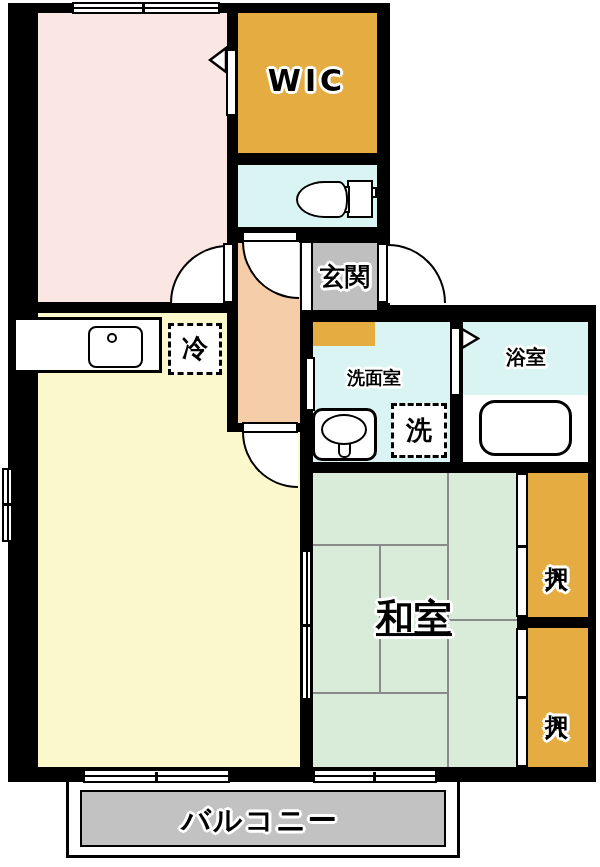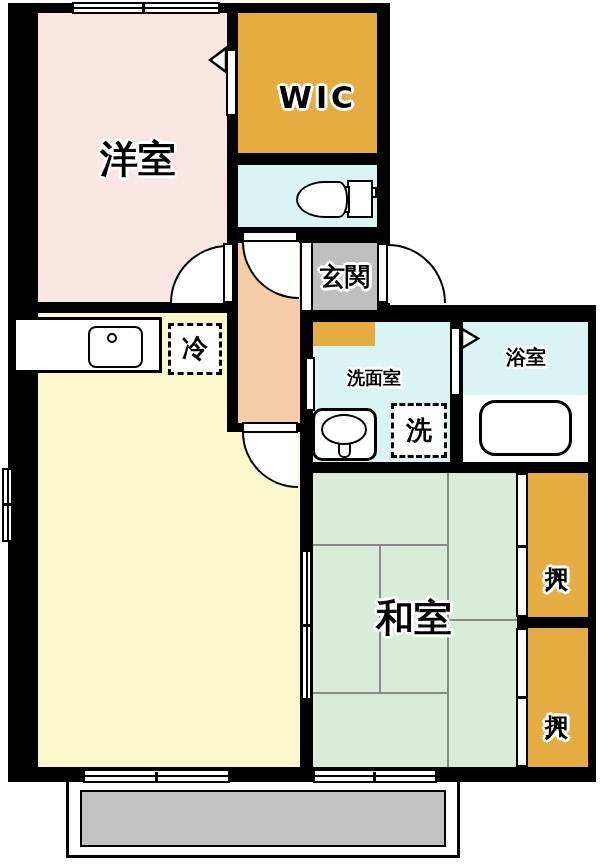--- a/index.html
+++ b/index.html
@@ -92,28 +92,28 @@
              border-top:2px solid #000;border-right:2px solid #000;}
   .tri-wic{left:208px;top:46px;}
   .tri-bath{left:461px;top:328px;}
   
   .lbl{transform:translate(-50%,-50%);font-weight:bold;color:#000;white-space:nowrap;line-height:1.05;
        text-shadow:-2px -2px 0 #fff,0 -2px 0 #fff,2px -2px 0 #fff,-2px 0 0 #fff,2px 0 0 #fff,
                    -2px 2px 0 #fff,0 2px 0 #fff,2px 2px 0 #fff,-3px 0 0 #fff,3px 0 0 #fff,
                    0 -3px 0 #fff,0 3px 0 #fff;}
   .lbl-v{writing-mode:vertical-rl;text-orientation:upright;}
   .l-yoshitsu{left:138px;top:160px;font-size:38px;}
-  .l-wic{left:307px;top:98px;font-size:30px;letter-spacing:4px;margin-left:11px;}
+  .l-wic{left:307px;top:81px;font-size:30px;letter-spacing:4px;}
   .l-genkan{left:345px;top:277px;font-size:25px;}
   .l-fridge{font-size:26px;position:static;}
   .l-washer{font-size:26px;position:static;}
   .l-washroom{left:374px;top:378px;font-size:18px;}
   .l-bath{left:526px;top:357px;font-size:20px;}
   .l-ldk{left:150px;top:578px;font-size:46px;letter-spacing:6px;}
-  .l-washitsu{left:414px;top:619px;font-size:38px;}
+  .l-washitsu{left:414px;top:619px;font-size:38px;text-decoration:underline;}
   .l-oshiire-u{left:557px;top:549px;font-size:23px;}
   .l-oshiire-l{left:557px;top:697px;font-size:23px;}
   .l-balcony{left:260px;top:820px;font-size:29px;letter-spacing:2px;}
   .dash .lbl{position:static;transform:none;}
 </style>
 </head>
 <body>
 
 <div class="plan">
 
@@ -207,21 +207,21 @@
   <div class="arc arc-front"></div>
   <div class="leaf leaf-front"></div>
 
   <svg class="tri-wic" width="19" height="28">
     <polygon points="18,2 18,26 2,14" fill="#fff" stroke="#000" stroke-width="2.5"></polygon>
   </svg>
   <svg class="tri-bath" width="19" height="22">
     <polygon points="1,1 1,20 17,10.5" fill="#fff" stroke="#000" stroke-width="2.5"></polygon>
   </svg>
 
-  <div class="lbl l-yoshitsu">洋室</div>
   <div class="lbl l-wic">WIC</div>
   <div class="lbl l-genkan">玄関</div>
   <div class="lbl l-washroom">洗面室</div>
   <div class="lbl l-bath">浴室</div>
   <div class="lbl l-washitsu">和室</div>
   <div class="lbl lbl-v l-oshiire-u">押入</div>
   <div class="lbl lbl-v l-oshiire-l">押入</div>
+  <div class="lbl l-balcony">バルコニー</div>
 </div>
 
 </body></html>

